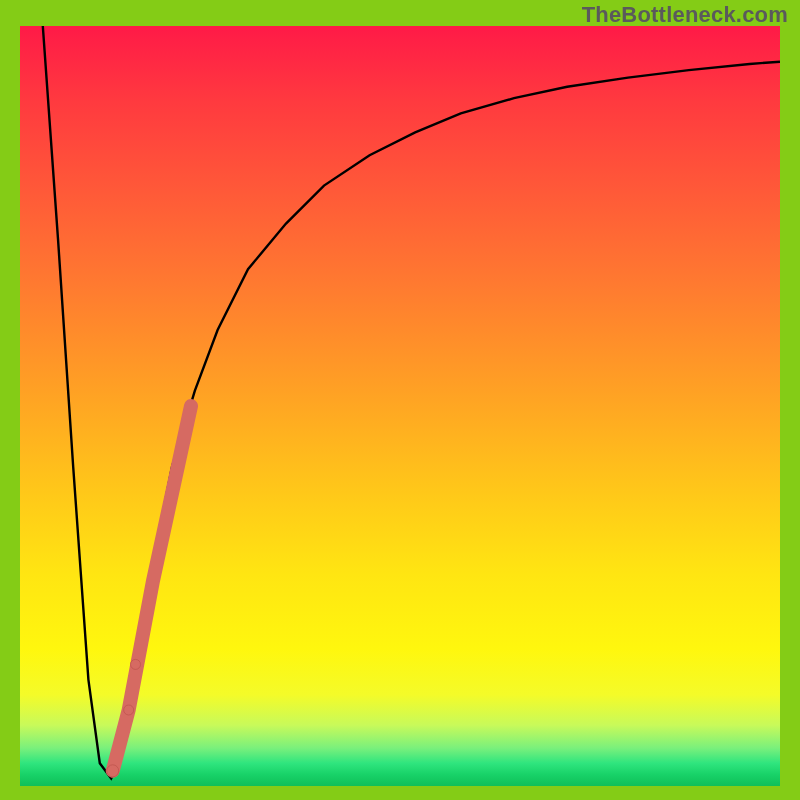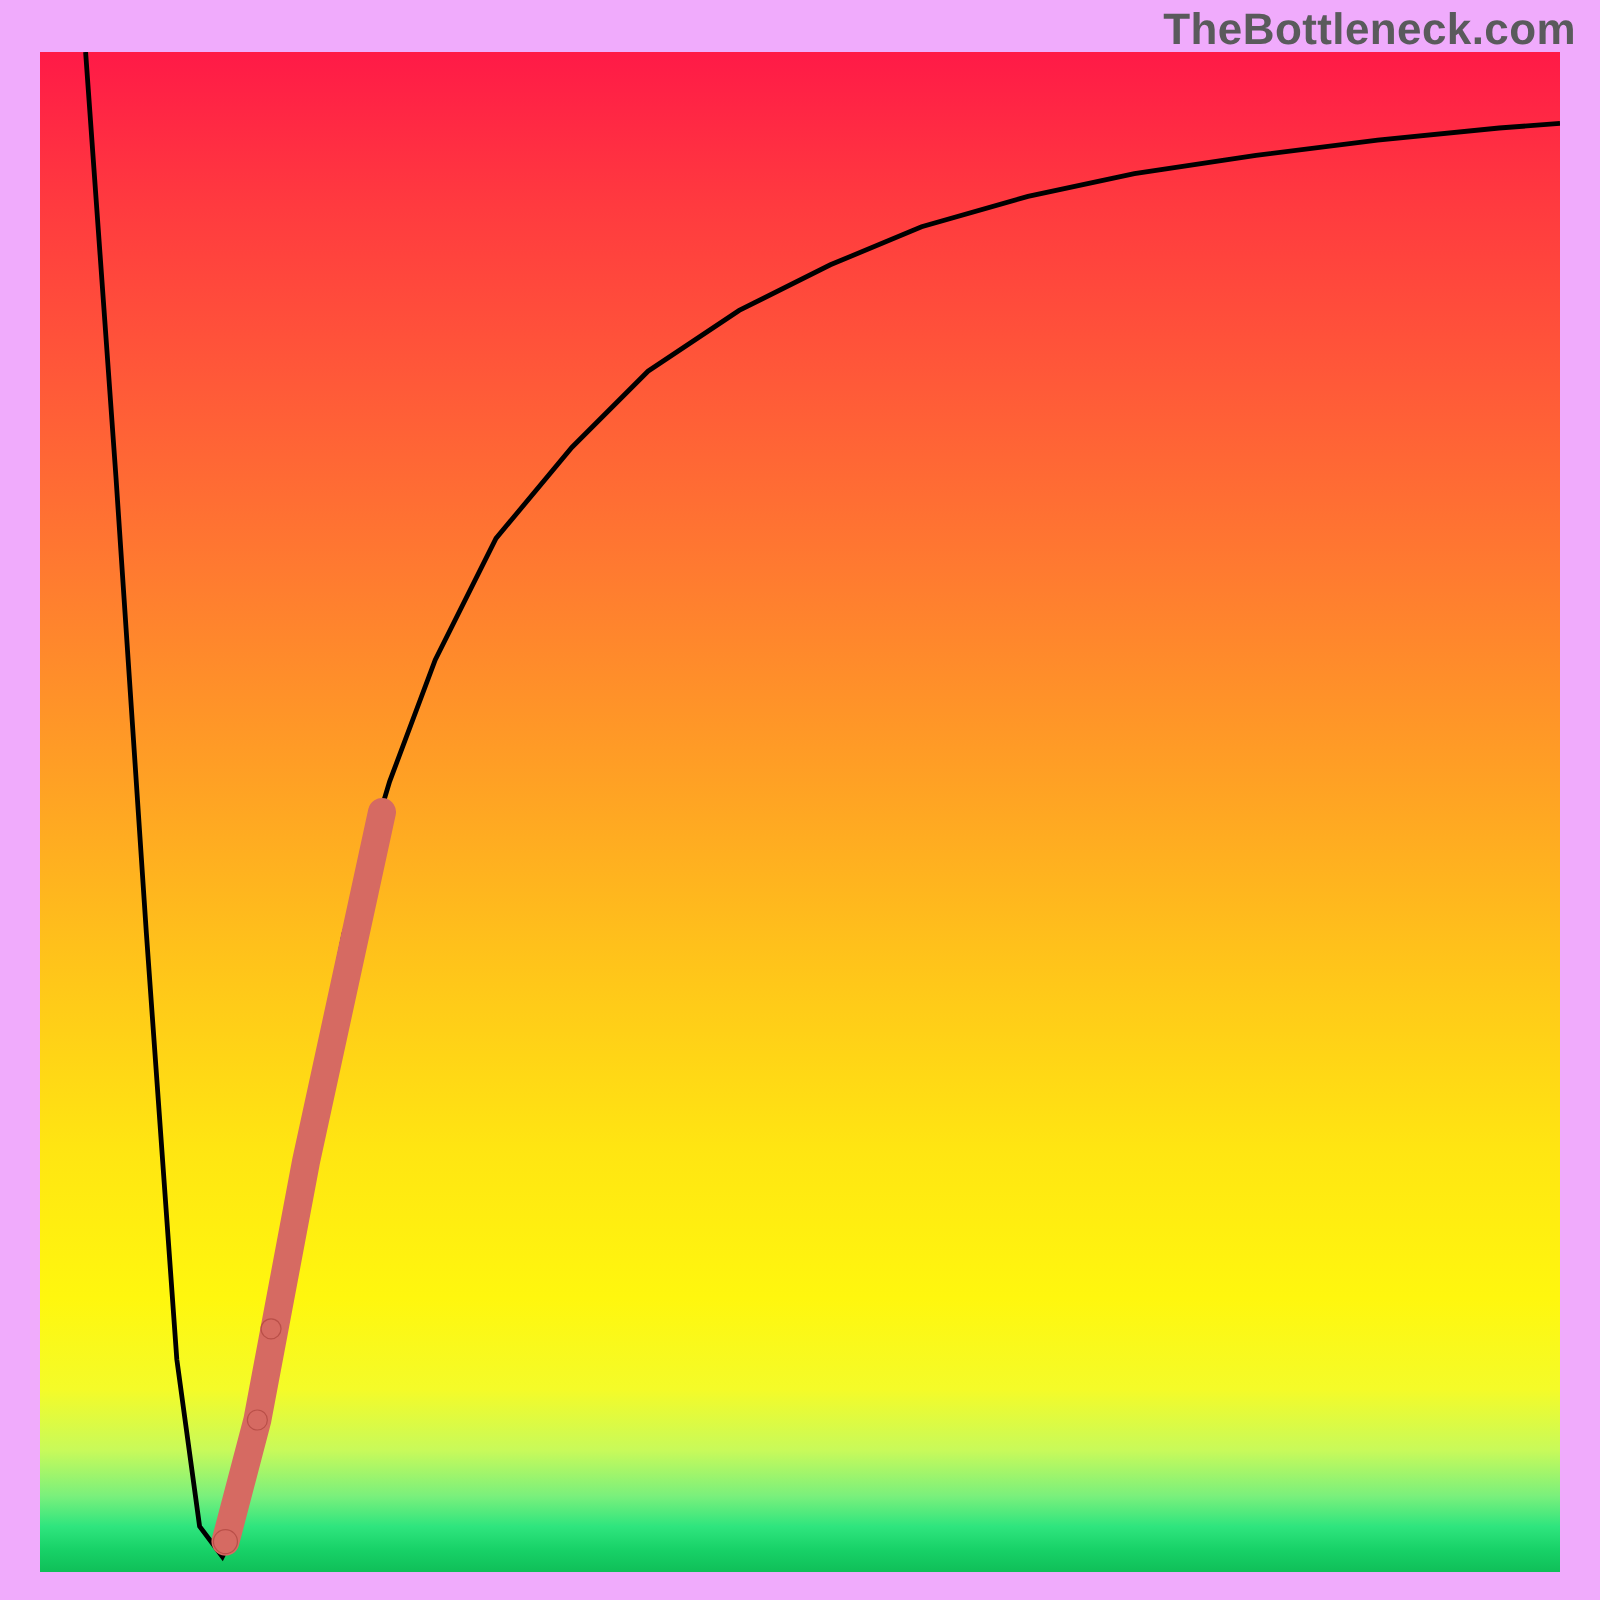--- a/index.html
+++ b/index.html
@@ -6,21 +6,21 @@
     margin: 0;
     padding: 0;
     width: 800px;
     height: 800px;
     background: #000;
   }
   .outer {
     position: relative;
     width: 800px;
     height: 800px;
-    background: #f0abfc;
+    background: #84cc16;
   }
   .watermark {
     position: absolute;
     top: 2px;
     right: 12px;
     font-family: Arial, Helvetica, sans-serif;
     font-size: 22px;
     font-weight: 600;
     color: #5a5a5c;
     letter-spacing: 0.2px;

